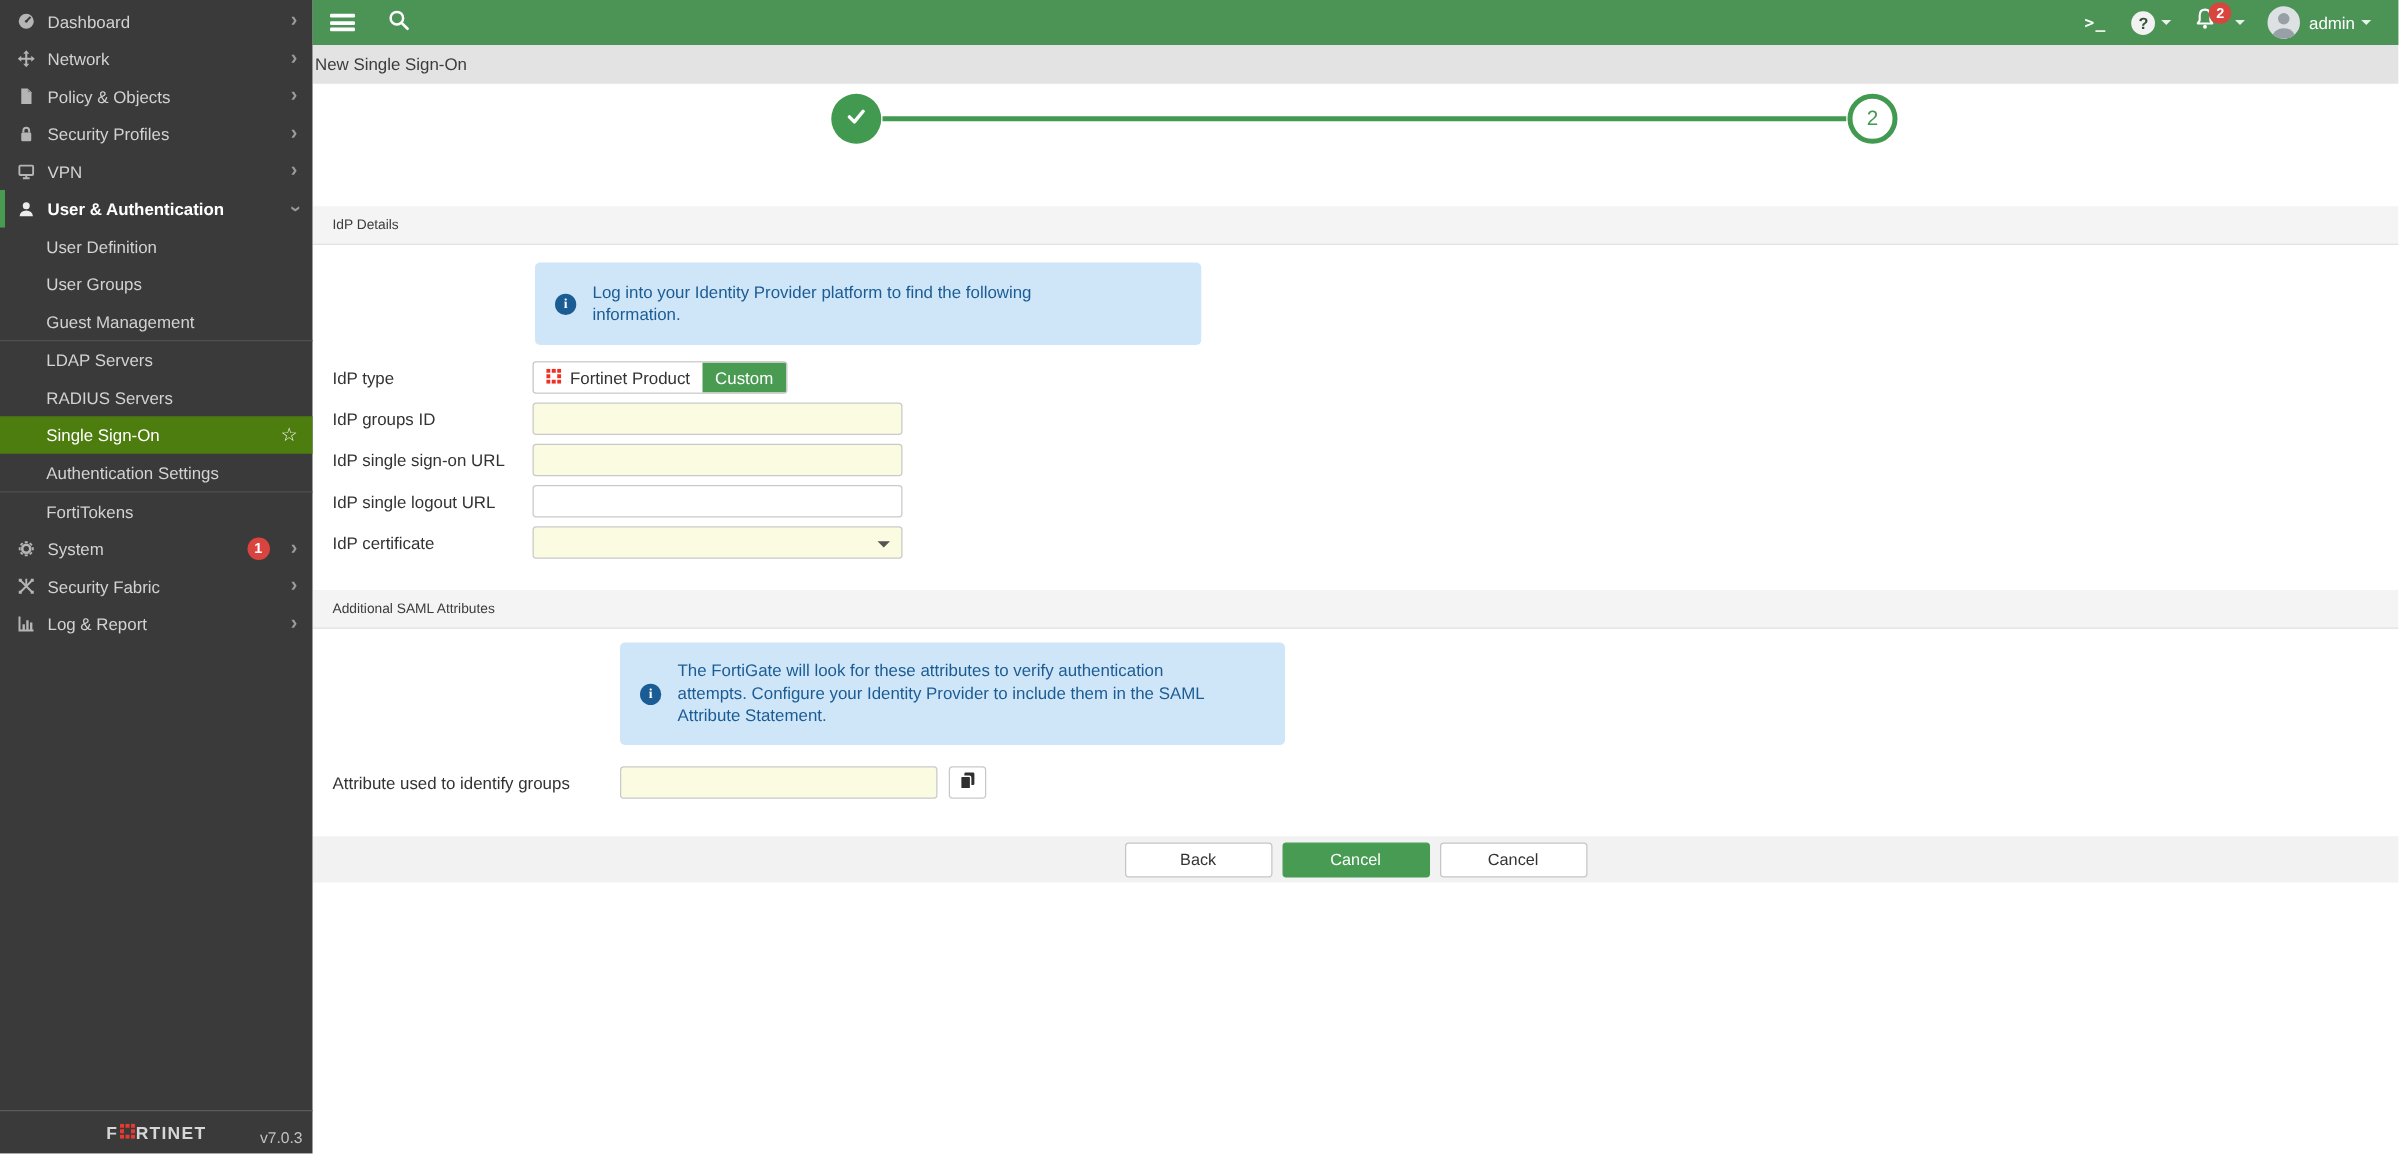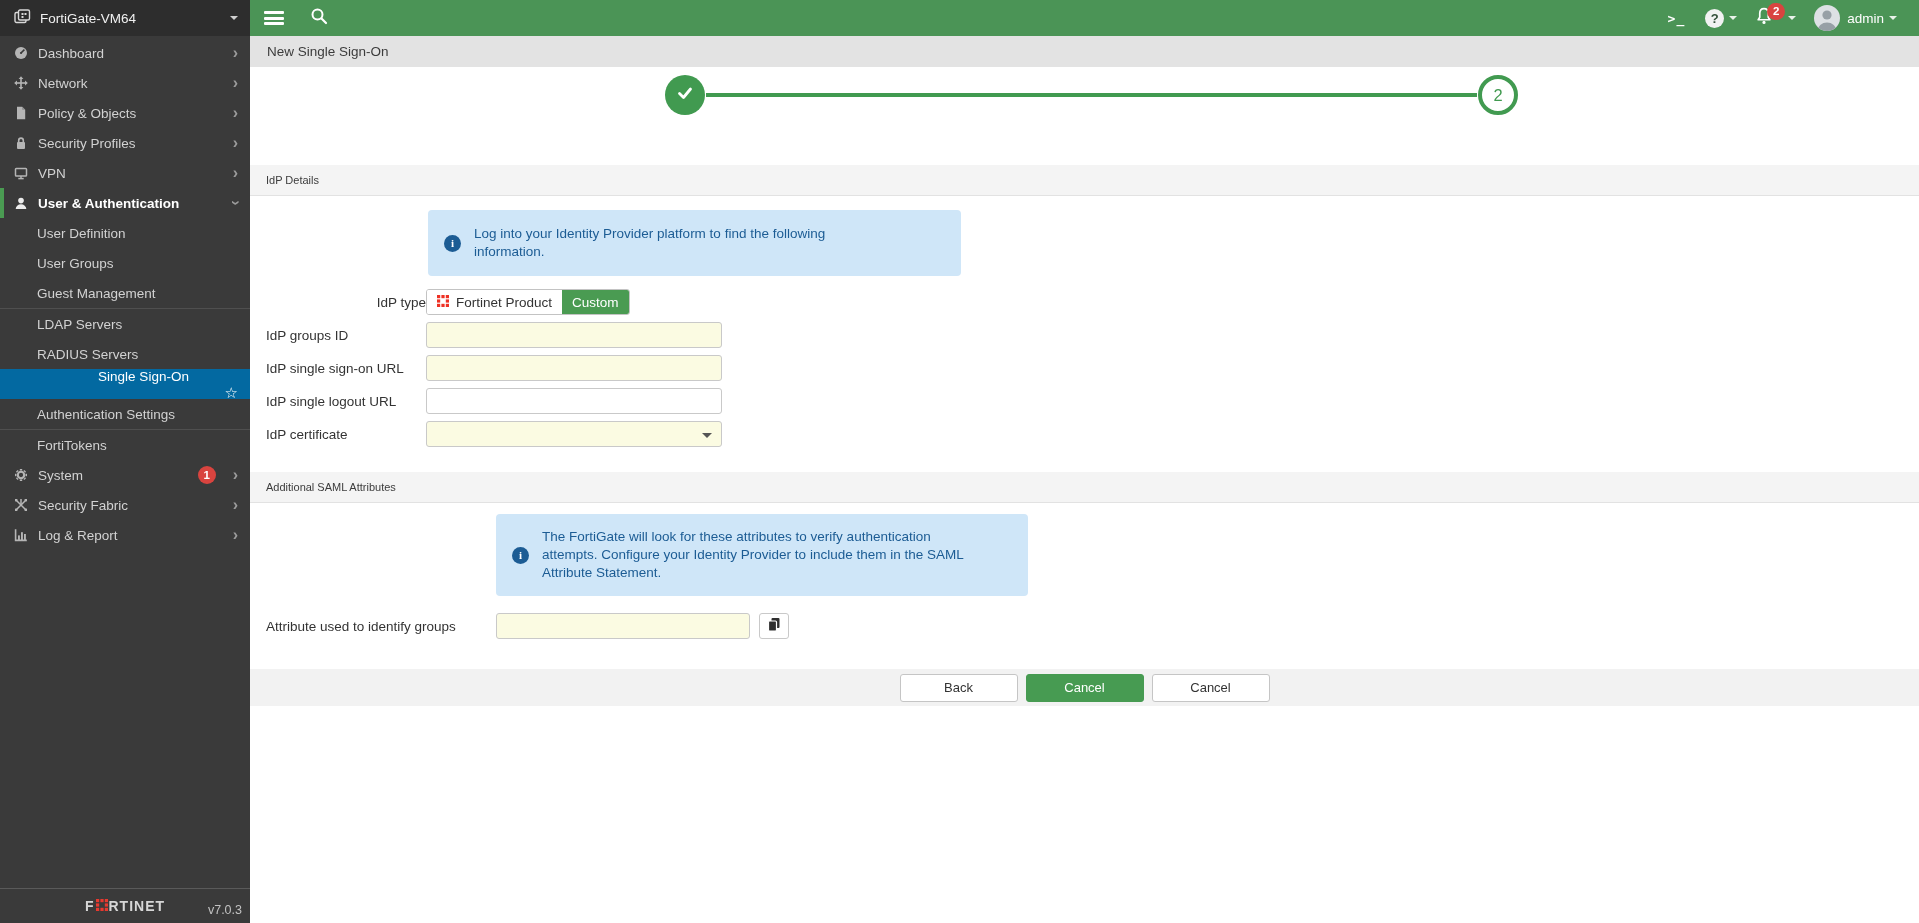--- a/index.html
+++ b/index.html
@@ -14,21 +14,21 @@
   .caret-down { width:0; height:0; border-left:4px solid transparent; border-right:4px solid transparent; border-top:4px solid #cfcfcf; }
   .nav { padding-top:2px; }
   .nav-item { position:relative; height:30px; display:flex; align-items:center; padding:0 12px 0 13px; gap:9px; color:#d2d2d2; font-size:13.5px; cursor:pointer; }
   .nav-item .nav-ico { width:16px; height:14px; display:flex; align-items:center; justify-content:center; flex:0 0 16px; }
   .nav-item .nav-label { white-space:nowrap; overflow:hidden; }
   .chev { margin-left:auto; color:#9b9b9b; font-size:16px; font-weight:700; line-height:1; }
   .chev.down { transform:rotate(90deg); }
   .nav-item.parent-active { color:#ffffff; font-weight:700; }
   .nav-item.parent-active::before { content:""; position:absolute; left:0; top:0; bottom:0; width:4px; background:#4a9b52; }
   .nav-sub { padding-left:37px; height:30px; display:flex; align-items:center; color:#d2d2d2; font-size:13.5px; cursor:pointer; }
-  .nav-sub.selected { background:#0369a1; color:#fff; display:flex;flex-direction:column; }
+  .nav-sub.selected { background:#4d7c0f; color:#fff; display:flex; }
   .nav-sub .star { margin-left:auto; margin-right:12px; color:#fff; font-size:15px; }
   .nav-divider { height:1px; background:#4f4f4f; }
   .badge-red { background:#d9443f; color:#fff; border-radius:9px; min-width:18px; height:18px; display:flex; align-items:center; justify-content:center; font-size:11.5px; font-weight:700; margin-left:auto; padding:0 4px; }
   .badge-red + .chev { margin-left:8px; }
   .sb-footer { position:absolute; left:0; right:0; bottom:0; height:35px; border-top:1px solid #5a5a5a; display:flex; align-items:center; justify-content:center; }
   .wordmark { display:flex; align-items:center; gap:1px; color:#d6d6d6; font-weight:700; font-size:14px; letter-spacing:1px; }
   .version { position:absolute; right:8px; bottom:6px; color:#c2c2c2; font-size:12.5px; font-weight:400; }
 
   
   .topbar { position:absolute; left:250px; right:0; top:0; height:36px; background:#4b9456; display:flex; align-items:center; padding:0 14px; gap:26px; }
@@ -39,40 +39,40 @@
   .tb-group { display:flex; align-items:center; gap:5px; cursor:pointer; margin-right:8px; }
   .help-disc { width:19px; height:19px; border-radius:50%; background:#f2f2f2; color:#34503a; font-weight:700; font-size:13px; display:flex; align-items:center; justify-content:center; }
   .caret-w { width:0; height:0; border-left:4px solid transparent; border-right:4px solid transparent; border-top:4px solid #e9f2ea; }
   .bell-wrap { position:relative; display:flex; align-items:center; }
   .bell-badge { position:absolute; left:12px; top:-4px; background:#d9443f; color:#fff; border-radius:9px; min-width:18px; height:17px; font-size:11.5px; font-weight:700; display:flex; align-items:center; justify-content:center; padding:0 4px; }
   .avatar { width:26px; height:26px; border-radius:50%; background:#dde1e4; overflow:hidden; display:flex; align-items:flex-end; justify-content:center; }
   .admin-label { color:#fff; font-size:13.5px; margin-left:2px; }
 
   
   .content { position:absolute; left:250px; right:0; top:36px; bottom:0; background:#fff; overflow:hidden; }
-  .title-band { height:31px; background:#e3e3e3; display:flex; align-items:center; padding-left:17px; font-size:13.5px; color:#3c3c3c; }
+  .title-band { height:31px; background:#e3e3e3; display:flex; align-items:center; padding-left:2px; font-size:13.5px; color:#3c3c3c; }
   .section-band { height:31px; background:#f4f4f4; border-bottom:1px solid #e2e2e2; display:flex; align-items:center; padding-left:16px; font-size:11px; color:#3c3c3c; }
 
   .wizard-zone { height:98px; }
   .wizard { margin-left:415px; width:853px; padding-top:8px; display:flex; align-items:center; }
   .step-done { width:40px; height:40px; border-radius:50%; background:#419a50; display:flex; align-items:center; justify-content:center; flex:0 0 40px; }
   .step-line { flex:1 1 auto; height:4px; background:#419a50; margin:0 1px; }
   .step-num { width:40px; height:40px; border-radius:50%; background:#fff; border:4px solid #419a50; color:#419a50; font-size:16.5px; display:flex; align-items:center; justify-content:center; flex:0 0 40px; }
 
   .sec1 { padding-top:14px; }
   .infobox { background:#cfe6f8; border-radius:4px; color:#1c5c94; font-size:13.5px; display:flex; align-items:center; gap:13px; padding:12px 16px; }
   .infobox.b1 { margin-left:178px; width:533px; height:66px; }
   .infobox.b2 { margin-left:246px; width:532px; height:82px; }
   .info-i { width:17px; height:17px; border-radius:50%; background:#1c5c94; color:#fff; font-size:11px; font-weight:700; font-family:"Liberation Serif",serif; display:flex; align-items:center; justify-content:center; flex:0 0 17px; }
   .info-text { line-height:1.35; }
   .b1 .info-text { max-width:412px; }
   .b2 .info-text { max-width:436px; }
 
   .frow { display:flex; align-items:center; padding-left:16px; height:26px; margin-top:7px; font-size:13.5px; color:#333; }
-  .frow.first { margin-top:13px;text-align:right; }
+  .frow.first { margin-top:13px; }
   .frow .lb1 { width:160px; flex:0 0 160px; }
   .frow .lb2 { width:230px; flex:0 0 230px; }
   .tinput { width:296px; height:26px; border:1px solid #c9c9c9; border-radius:3px; background:#fff; padding:0 8px; font-size:13px; font-family:inherit; color:#333; outline:none; }
   .tinput.req { background:#fbfbe2; }
   .tinput.w2 { width:254px; }
   .selectbox { position:relative; width:296px; height:26px; border:1px solid #c9c9c9; border-radius:3px; background:#fbfbe2; cursor:pointer; }
   .selectbox .sel-caret { position:absolute; right:9px; top:11px; width:0; height:0; border-left:5px solid transparent; border-right:5px solid transparent; border-top:5px solid #555; }
   .segmented { display:flex; border:1px solid #c3c3c3; border-radius:3px; overflow:hidden; height:26px; }
   .seg { display:flex; align-items:center; gap:7px; padding:0 10px; font-size:13.5px; color:#333; background:#fff; cursor:pointer; }
   .seg.on { background:#4a9b52; color:#fff; }
@@ -87,33 +87,20 @@
   .btn.primary { background:#479b52; border-color:#479b52; color:#fff; }
 
   .fgrid { display:inline-block; }
 </style>
 </head>
 <body>
 
 <div class="app">
 
   <div class="sidebar">
-    <div class="sb-header">
-      <span>
-        <svg width="17" height="15" viewBox="0 0 17 15">
-            <rect x="1" y="3.5" width="11" height="10" rx="1.5" fill="none" stroke="#d8d8d8" stroke-width="1.4"></rect>
-            <rect x="4.5" y="1" width="11" height="10" rx="1.5" fill="#2d2d2d" stroke="#d8d8d8" stroke-width="1.4"></rect>
-            <rect x="7.5" y="4" width="2" height="2" fill="#d8d8d8"></rect>
-            <rect x="10.5" y="4" width="2" height="2" fill="#d8d8d8"></rect>
-            <rect x="7.5" y="7" width="2" height="2" fill="#d8d8d8"></rect>
-          </svg>
-      </span>
-      <span class="hostname">FortiGate-VM64</span>
-      <span class="caret-down"></span>
-    </div>
 
     <div class="nav">
       <div class="nav-item">
         <span class="nav-ico">
             <svg width="14" height="14" viewBox="0 0 14 14">
               <circle cx="7" cy="7" r="6" fill="#b5b5b5"></circle>
               <line x1="7" y1="7" x2="10.4" y2="3.6" stroke="#3a3a3a" stroke-width="1.6"></line>
               <circle cx="7" cy="7" r="1.1" fill="#3a3a3a"></circle>
             </svg>
           </span>

